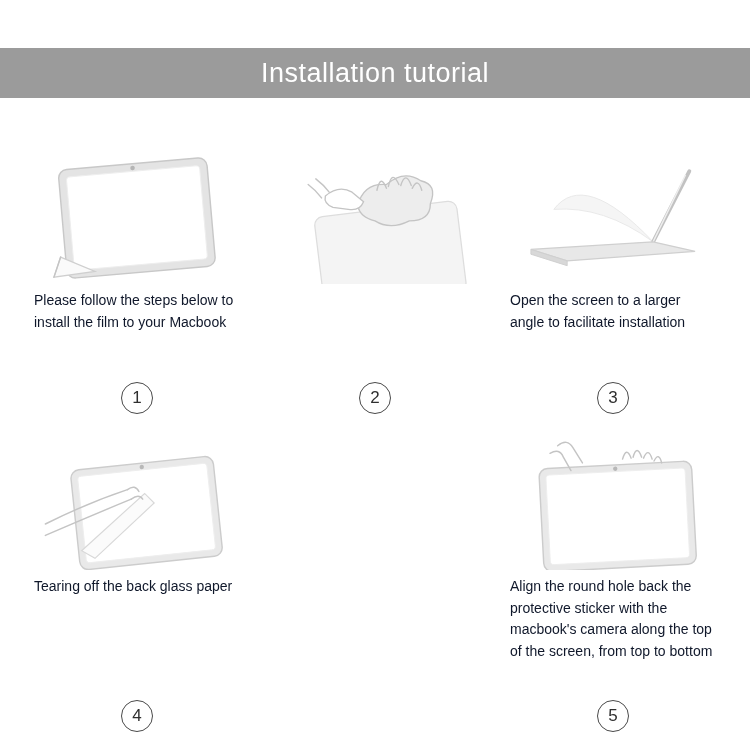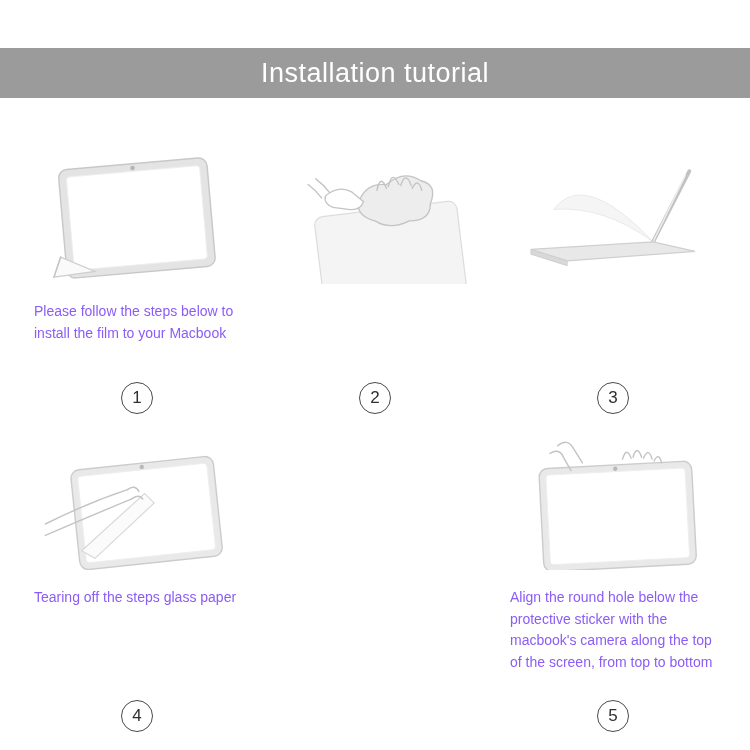--- a/index.html
+++ b/index.html
@@ -15,22 +15,22 @@
   }
   .grid{position:absolute;top:128px;left:0;width:750px;}
   .row{display:flex;justify-content:space-between;padding:0 26px;box-sizing:border-box;}
   .row1{margin-top:22px;}
   .row2{margin-top:18px;}
   .cell{width:222px;display:flex;flex-direction:column;box-sizing:border-box;}
   .row1 .cell{height:268px;}
   .row2 .cell{height:300px;}
   .illus{width:210px;height:134px;margin:0 auto;flex:0 0 auto;}
   .caption{
-    font-size:14px;line-height:1.55;color:#8b5cf6;
-    margin-top:17px;padding:0 6px 0 8px;
+    font-size:14px;line-height:1.55;color:#0f172a;
+    margin-top:6px;padding:0 6px 0 8px;
   }
   .numwrap{margin-top:auto;display:flex;justify-content:center;padding-bottom:4px;}
   .numcircle{
     width:30px;height:30px;border:1.6px solid #4a4a4a;border-radius:50%;
     display:flex;align-items:center;justify-content:center;
     font-size:17px;color:#2f2f2f;background:#fff;
   }
   svg{display:block;}
   .ln{stroke:#c4c4c4;stroke-width:1.5;fill:none;stroke-linecap:round;}
 </style>
@@ -85,20 +85,21 @@
       <div class="cell">
         <div class="illus">
           <svg viewBox="0 0 220 140" width="210" height="134">
             <path d="M152,96 Q80,20 48,62 Q100,58 152,96 Z" fill="#f5f5f5" stroke="#e8e8e8" stroke-width="1"></path>
             <path d="M152,96 L190,22" stroke="#c2c2c2" stroke-width="4" stroke-linecap="round" fill="none"></path>
             <path d="M152,96 L186,26" stroke="#efefef" stroke-width="1.5" fill="none"></path>
             <path d="M24,104 L152,96 L196,106 L62,116 Z" fill="#e8e8e8" stroke="#cfcfcf" stroke-width="1.3"></path>
             <path d="M24,104 L62,116 L62,121 L24,109 Z" fill="#d8d8d8" stroke="#cfcfcf" stroke-width="1"></path>
           </svg>
         </div>
+        <div class="caption">Open the screen to a larger angle to facilitate installation</div>
         <div class="numwrap">
           <div class="numcircle">3</div>
         </div>
       </div>
 
     </div>
 
     <div class="row row2">
 
       <div class="cell">
@@ -107,39 +108,39 @@
             <g transform="rotate(-6 120 80)">
               <rect x="45" y="28" width="150" height="105" rx="9" fill="#e9e9e9" stroke="#cccccc" stroke-width="1.5"></rect>
               <rect x="52" y="35" width="136" height="91" rx="4" fill="#ffffff" stroke="#eeeeee" stroke-width="1"></rect>
               <circle cx="120" cy="32" r="2.3" fill="#b8b8b8"></circle>
             </g>
             <path d="M52,120 L118,60 L128,70 L66,128 Z" fill="#fbfbfb" stroke="#d8d8d8" stroke-width="1.2"></path>
             <path d="M14,92 Q58,70 100,56 M14,104 Q60,84 104,66" class="ln"></path>
             <path d="M100,56 q8,-6 12,2 M104,66 q8,-6 12,0" class="ln"></path>
           </svg>
         </div>
-        <div class="caption">Tearing off the steps glass paper</div>
+        <div class="caption">Tearing off the back glass paper</div>
         <div class="numwrap">
           <div class="numcircle">4</div>
         </div>
       </div>
 
       <div class="cell">
         <div class="illus">
           <svg viewBox="0 0 220 140" width="210" height="134">
             <g transform="rotate(-3 115 85)">
               <rect x="35" y="30" width="160" height="108" rx="9" fill="#e9e9e9" stroke="#cccccc" stroke-width="1.5"></rect>
               <rect x="42" y="37" width="146" height="94" rx="4" fill="#ffffff" stroke="#eeeeee" stroke-width="1"></rect>
               <circle cx="115" cy="34" r="2.3" fill="#b8b8b8"></circle>
             </g>
             <path d="M52,10 q10,-8 16,2 l10,16 M44,18 q10,-6 14,4 l8,14" class="ln"></path>
             <path d="M120,24 q4,-14 9,-1 M131,22 q4,-14 9,0 M142,23 q5,-12 9,1 M153,26 q5,-10 8,2" class="ln"></path>
           </svg>
         </div>
-        <div class="caption">Align the round hole below the protective sticker with the macbook's camera along the top of the screen, from top to bottom</div>
+        <div class="caption">Align the round hole back the protective sticker with the macbook's camera along the top of the screen, from top to bottom</div>
         <div class="numwrap">
           <div class="numcircle">5</div>
         </div>
       </div>
 
 
     </div>
   </div>
 </div>
 

